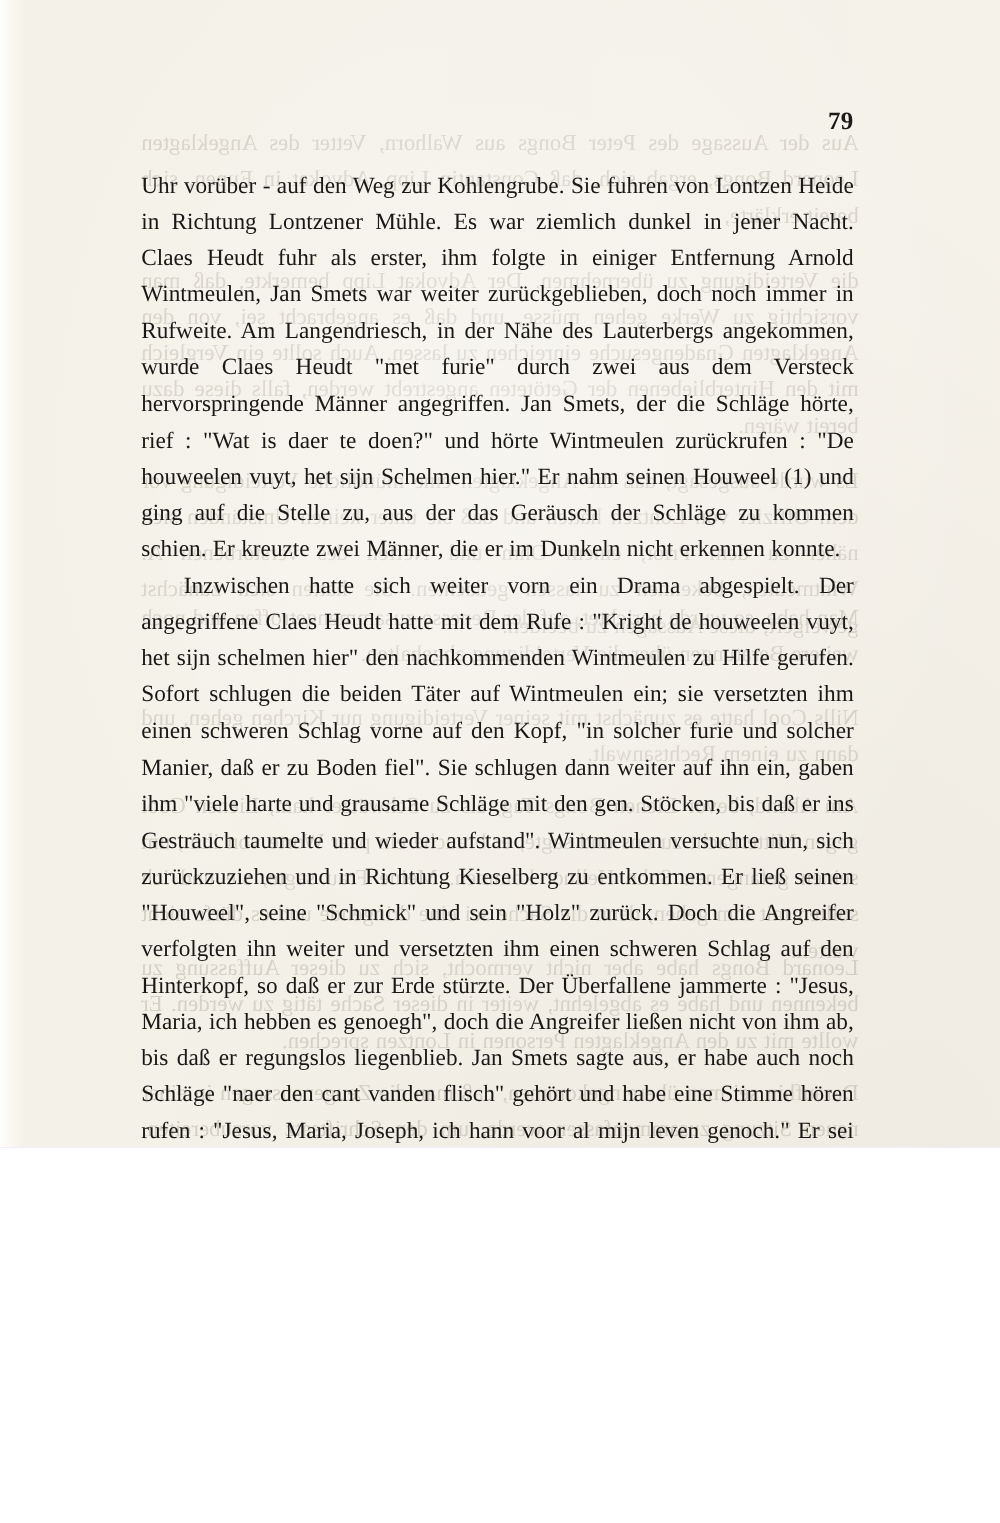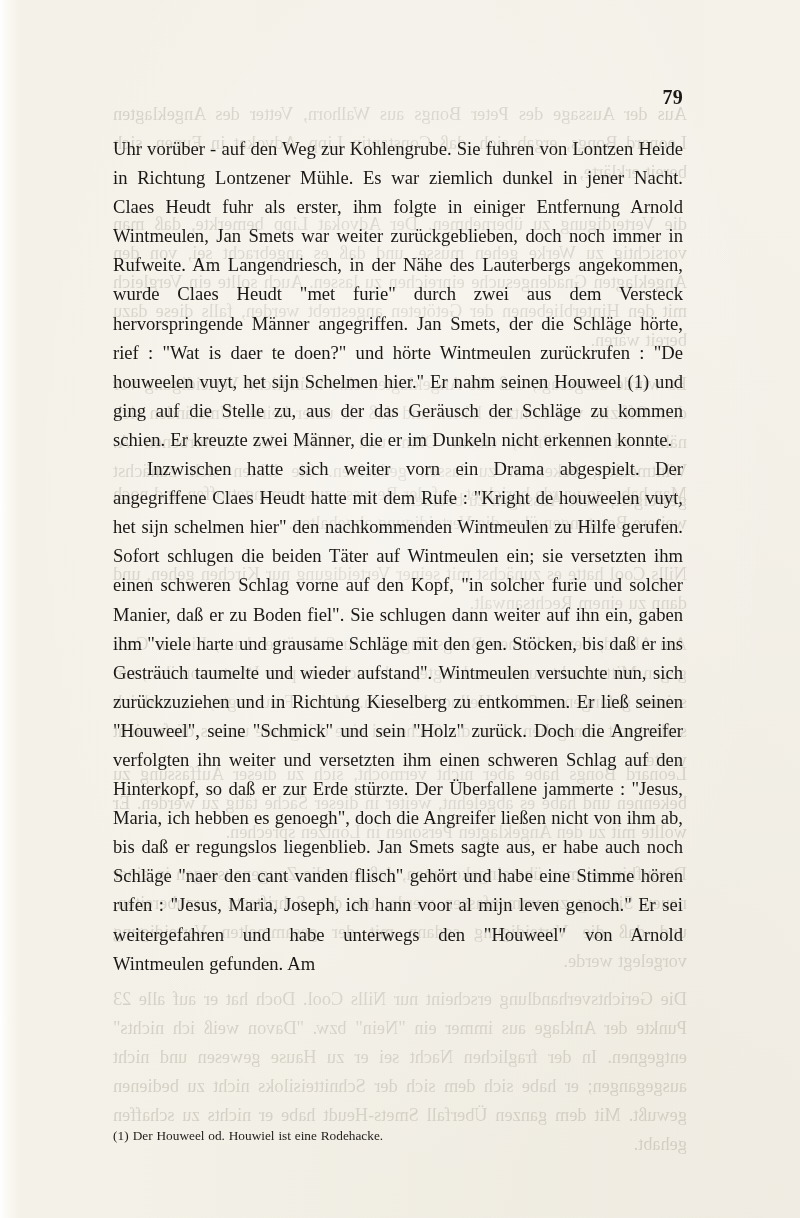--- a/index.html
+++ b/index.html
@@ -3,21 +3,21 @@
 <meta charset="utf-8">
 <style>
   html, body {
     margin: 0;
     padding: 0;
     background: #ffffff;
   }
   .page {
     position: relative;
     width: 800px;
-    height: 1218px;
+    height: 918px;
     overflow: hidden;
     background: #c4b5fd;
     font-family: "Liberation Serif", "DejaVu Serif", serif;
   }
   
   .paper-tint {
     position: absolute;
     inset: 0;
     background:
       linear-gradient(90deg,

